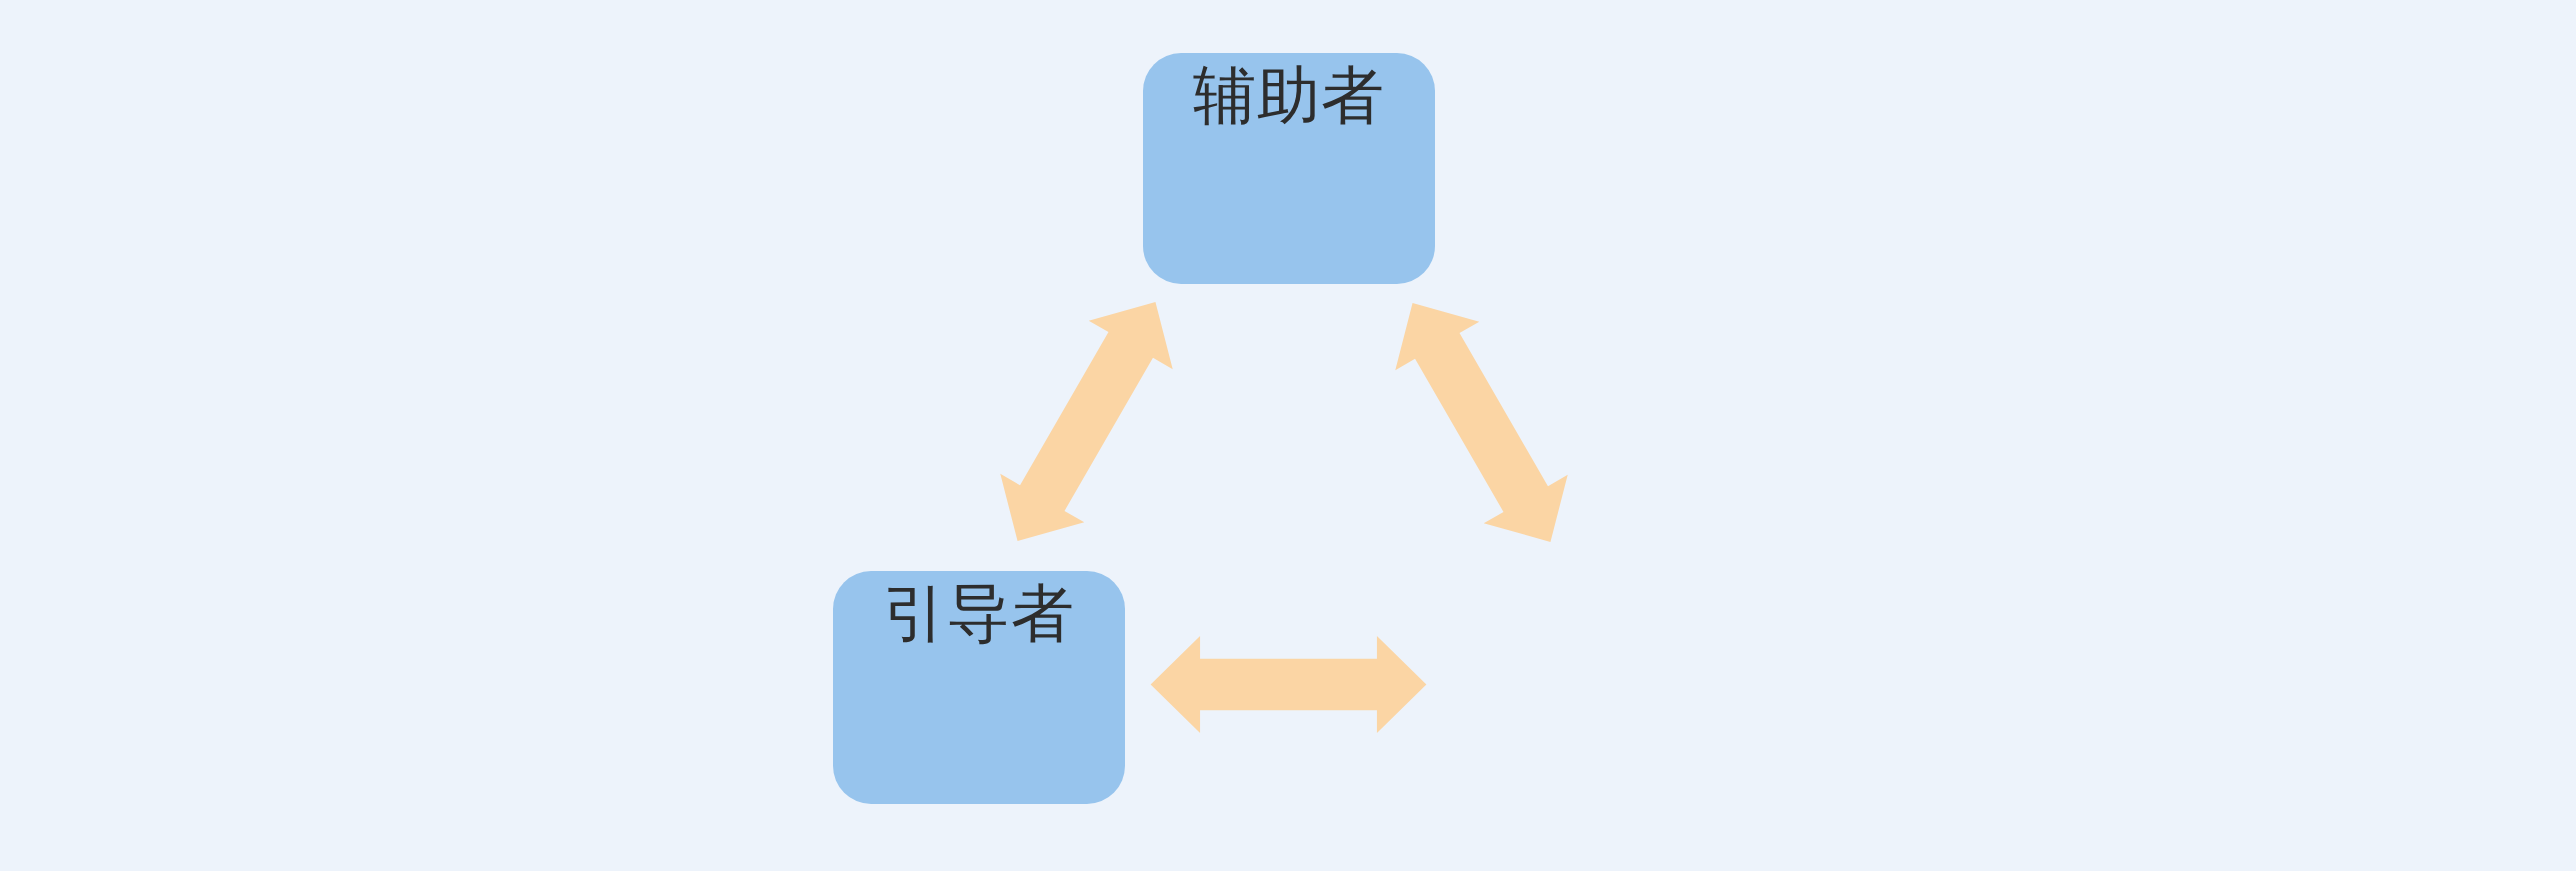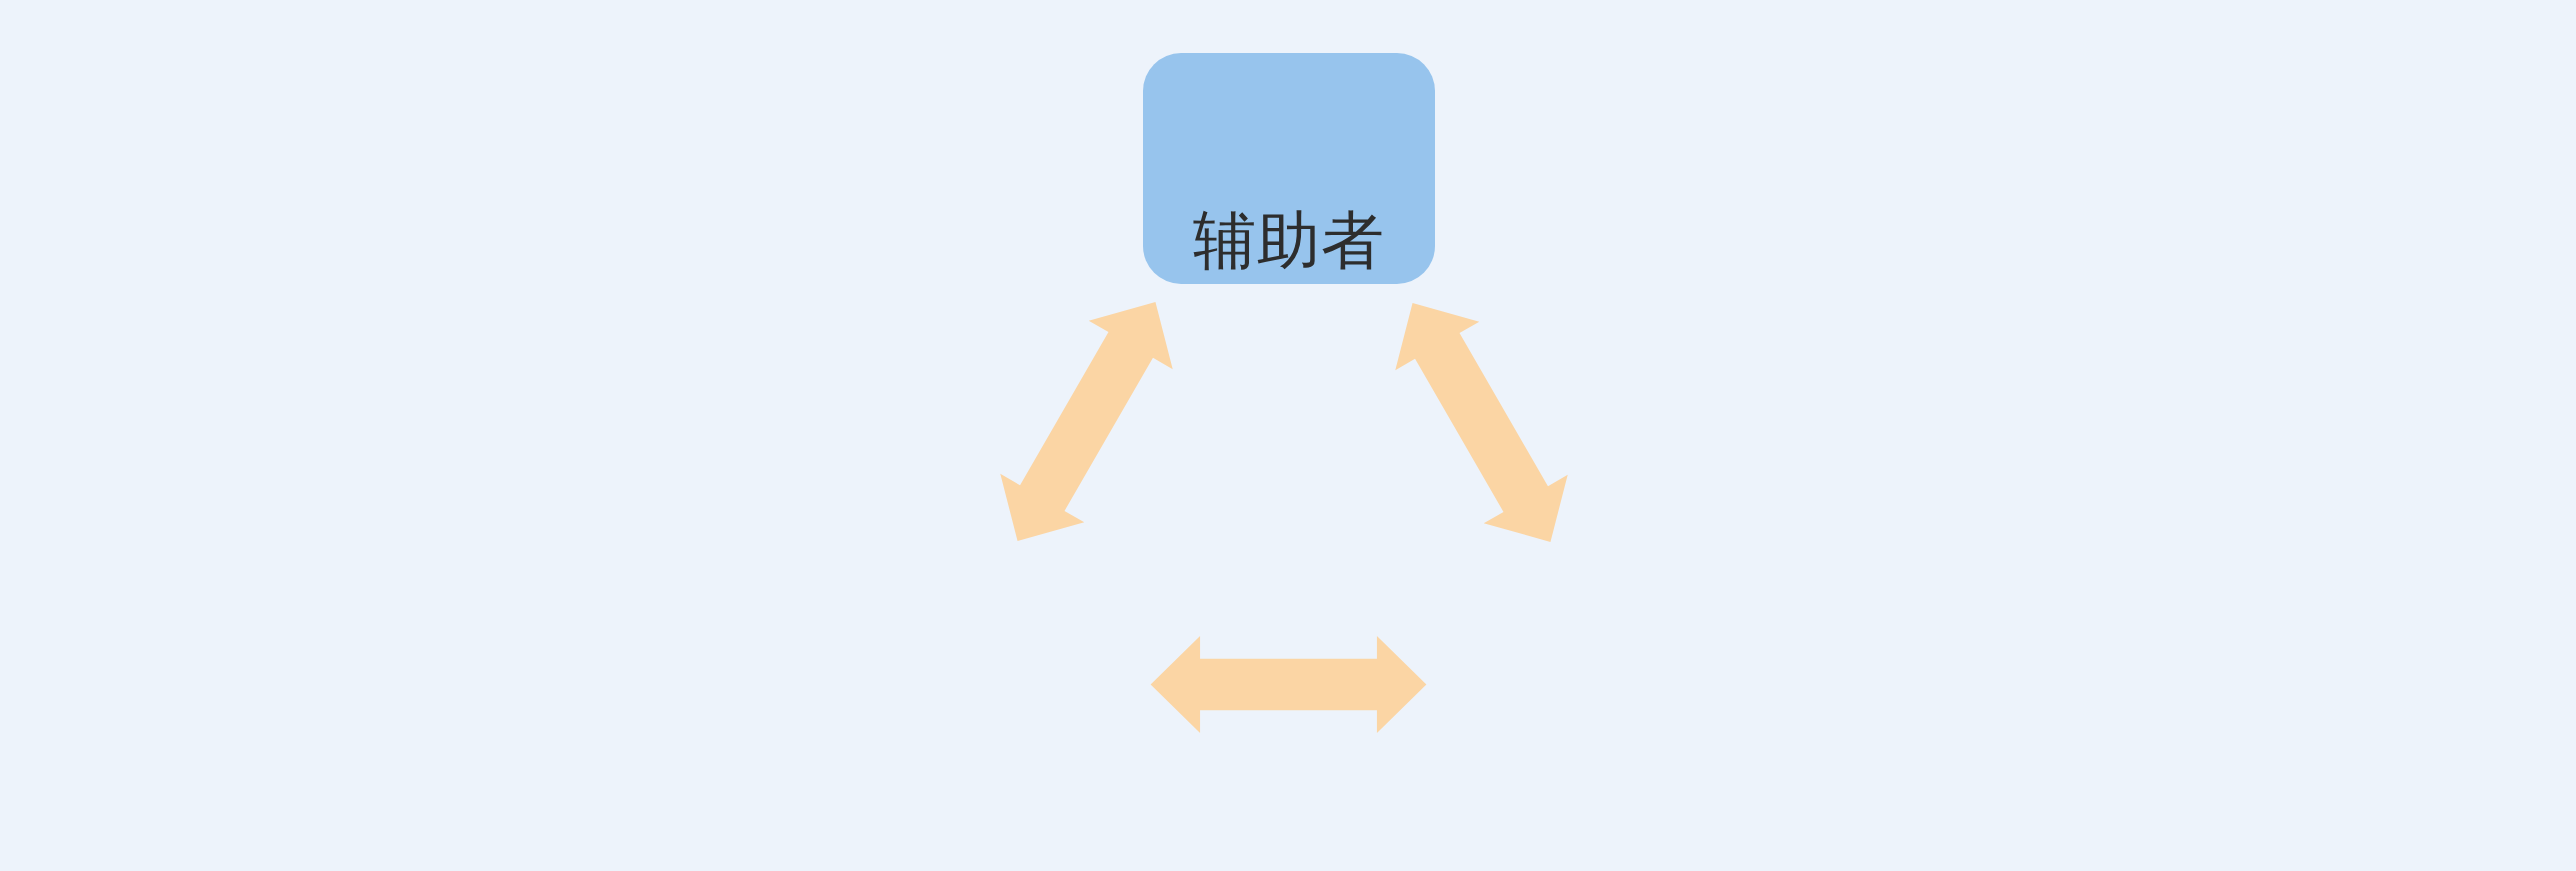--- a/index.html
+++ b/index.html
@@ -15,21 +15,21 @@
     background: #EDF3FB;
     overflow: hidden;
   }
   .node {
     position: absolute;
     width: 292px;
     height: 231px;
     background: #97C4ED;
     border-radius: 38px;
     display: flex;
-    align-items: flex-end;
+    align-items: flex-start;
     justify-content: center;
   }
   .node-label {
     font-size: 63px;
     font-weight: 400;
     color: #2D2D2D;
     letter-spacing: 1px;
     white-space: nowrap;
   }
   .node-top          { left: 1143px; top: 53px;  }
@@ -60,16 +60,19 @@
   </svg>
 
   <svg class="arrow arrow-horizontal" viewBox="0 0 290 102">
     <polygon points="0,51 52,0 52,24 238,24 238,0 290,51 238,102 238,78 52,78 52,102" fill="#FBD5A4"></polygon>
   </svg>
 
   <div class="node node-top">
     <span class="node-label">辅助者</span>
   </div>
 
+  <div class="node node-bottom-left">
+    <span class="node-label">引导者</span>
+  </div>
 
 
 </div>
 
 
 </body></html>

